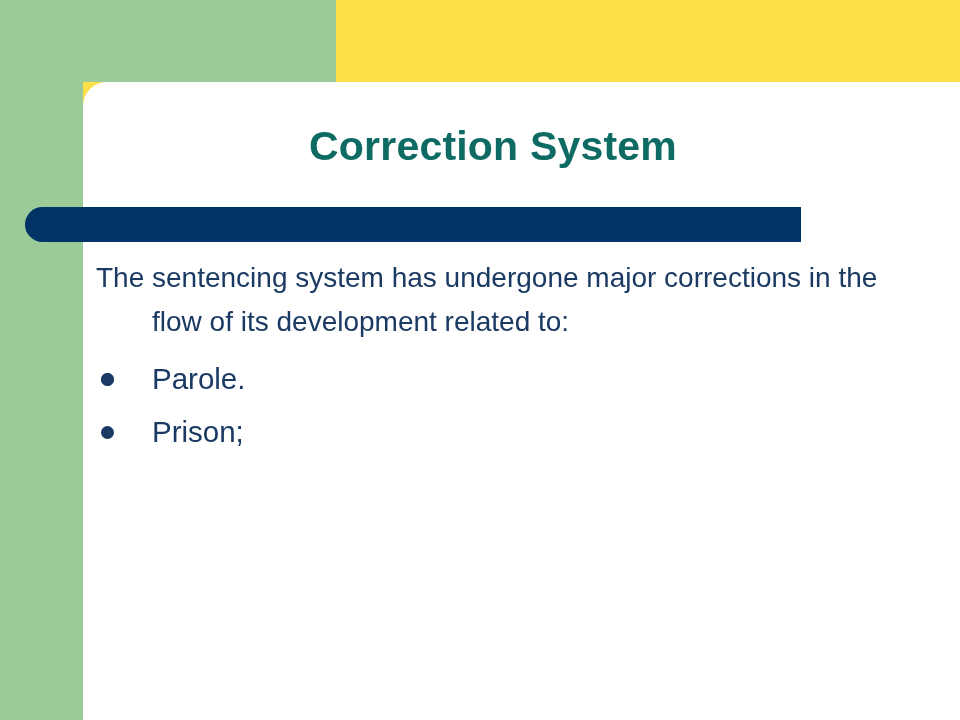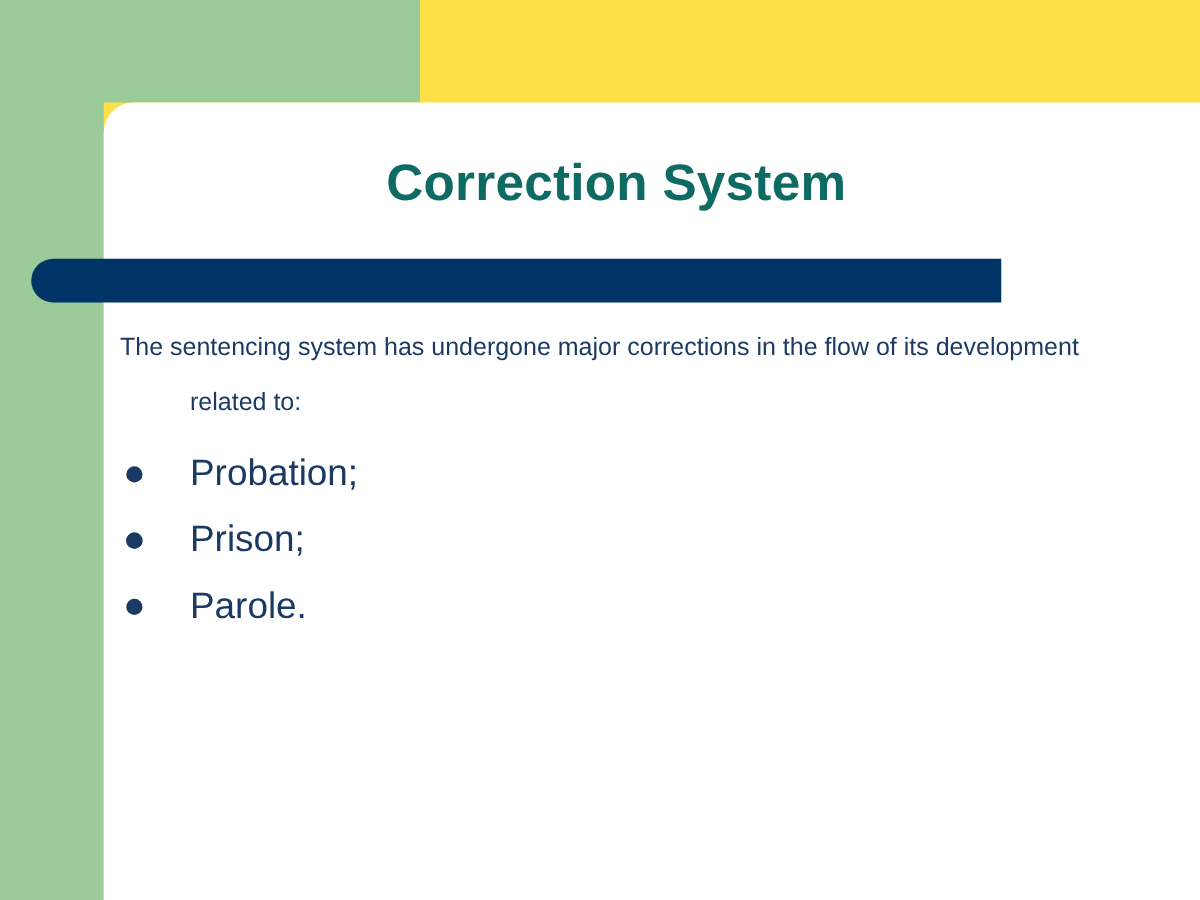--- a/index.html
+++ b/index.html
@@ -92,21 +92,21 @@
 
   .body-block {
     position: absolute;
     left: 96px;
     top: 256px;
     width: 790px;
     color: #1B3A63;
   }
 
   .lead-paragraph {
-    font-size: 20px;
+    font-size: 28px;
     line-height: 44px;
     color: #1B3A63;
     padding-left: 56px;
     text-indent: -56px;
     margin: 0 0 8px 0;
     text-align: left;
   }
 
   .bullet-list {
     list-style: none;
@@ -151,35 +151,31 @@
   </div>
 
   <div class="rule-bar"></div>
 
   <div class="body-block">
 
     <p class="lead-paragraph">The sentencing system has undergone major corrections in the flow of its development related to:</p>
 
     <ul class="bullet-list">
 
-      <li class="bullet-item">
-        <span class="bullet-marker"></span>
-        <span class="bullet-label">Probation;</span>
-      </li>
 
       <li class="bullet-item">
         <span class="bullet-marker"></span>
       </li>
 
       <li class="bullet-item">
         <span class="bullet-marker"></span>
-        <span class="bullet-label">Prison;</span>
+        <span class="bullet-label">Parole.</span>
       </li>
 
       <li class="bullet-item">
         <span class="bullet-marker"></span>
-        <span class="bullet-label">Parole.</span>
+        <span class="bullet-label">Prison;</span>
       </li>
 
     </ul>
   </div>
 
 </div>
 
 </body></html>

